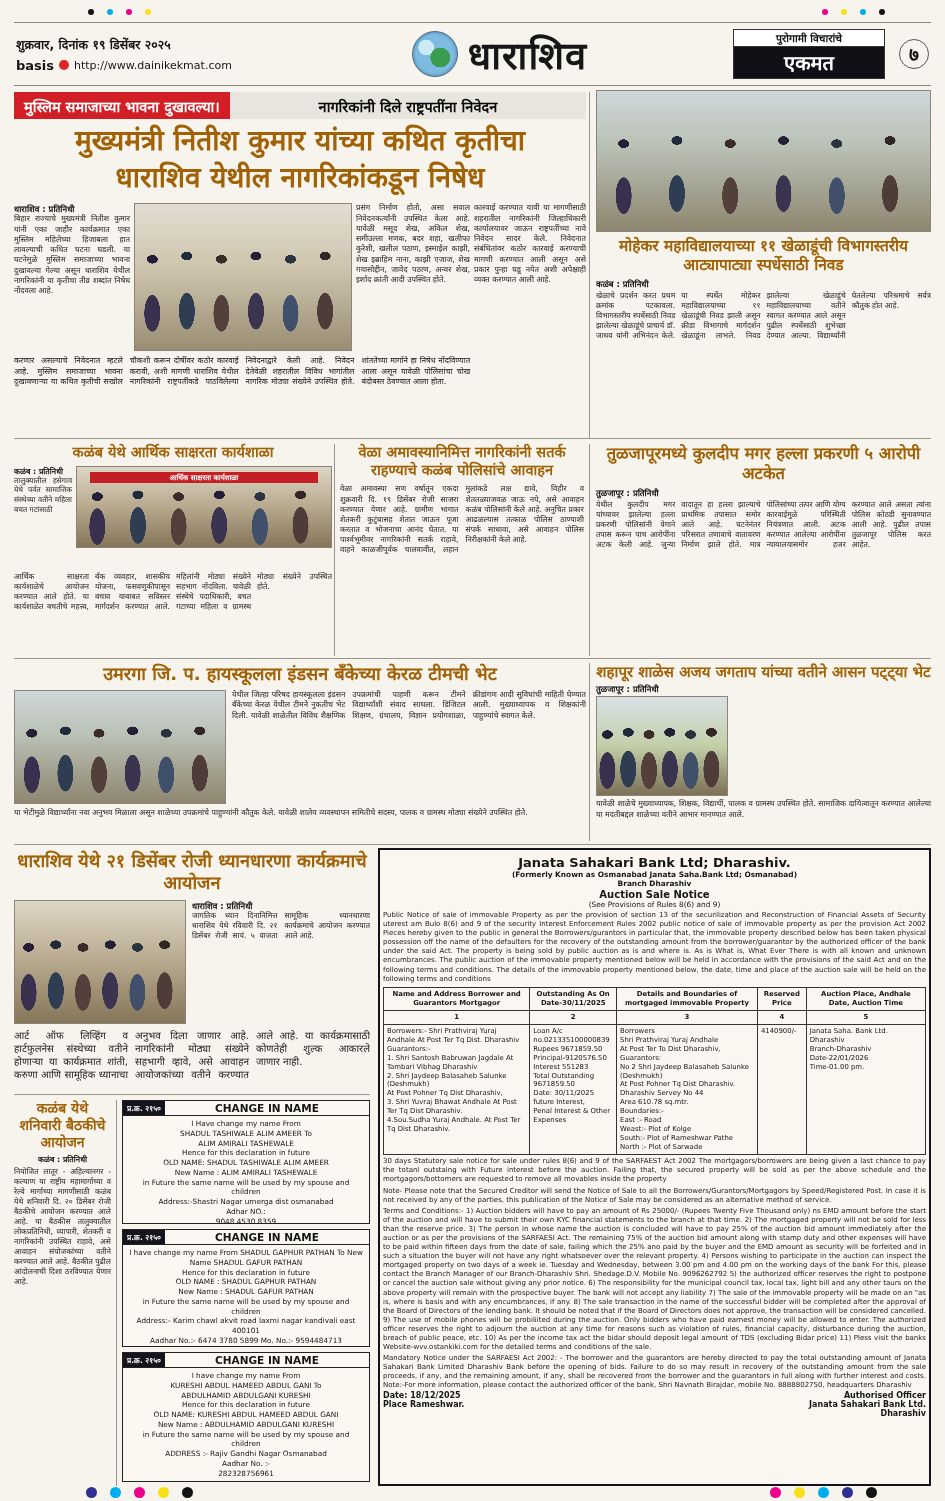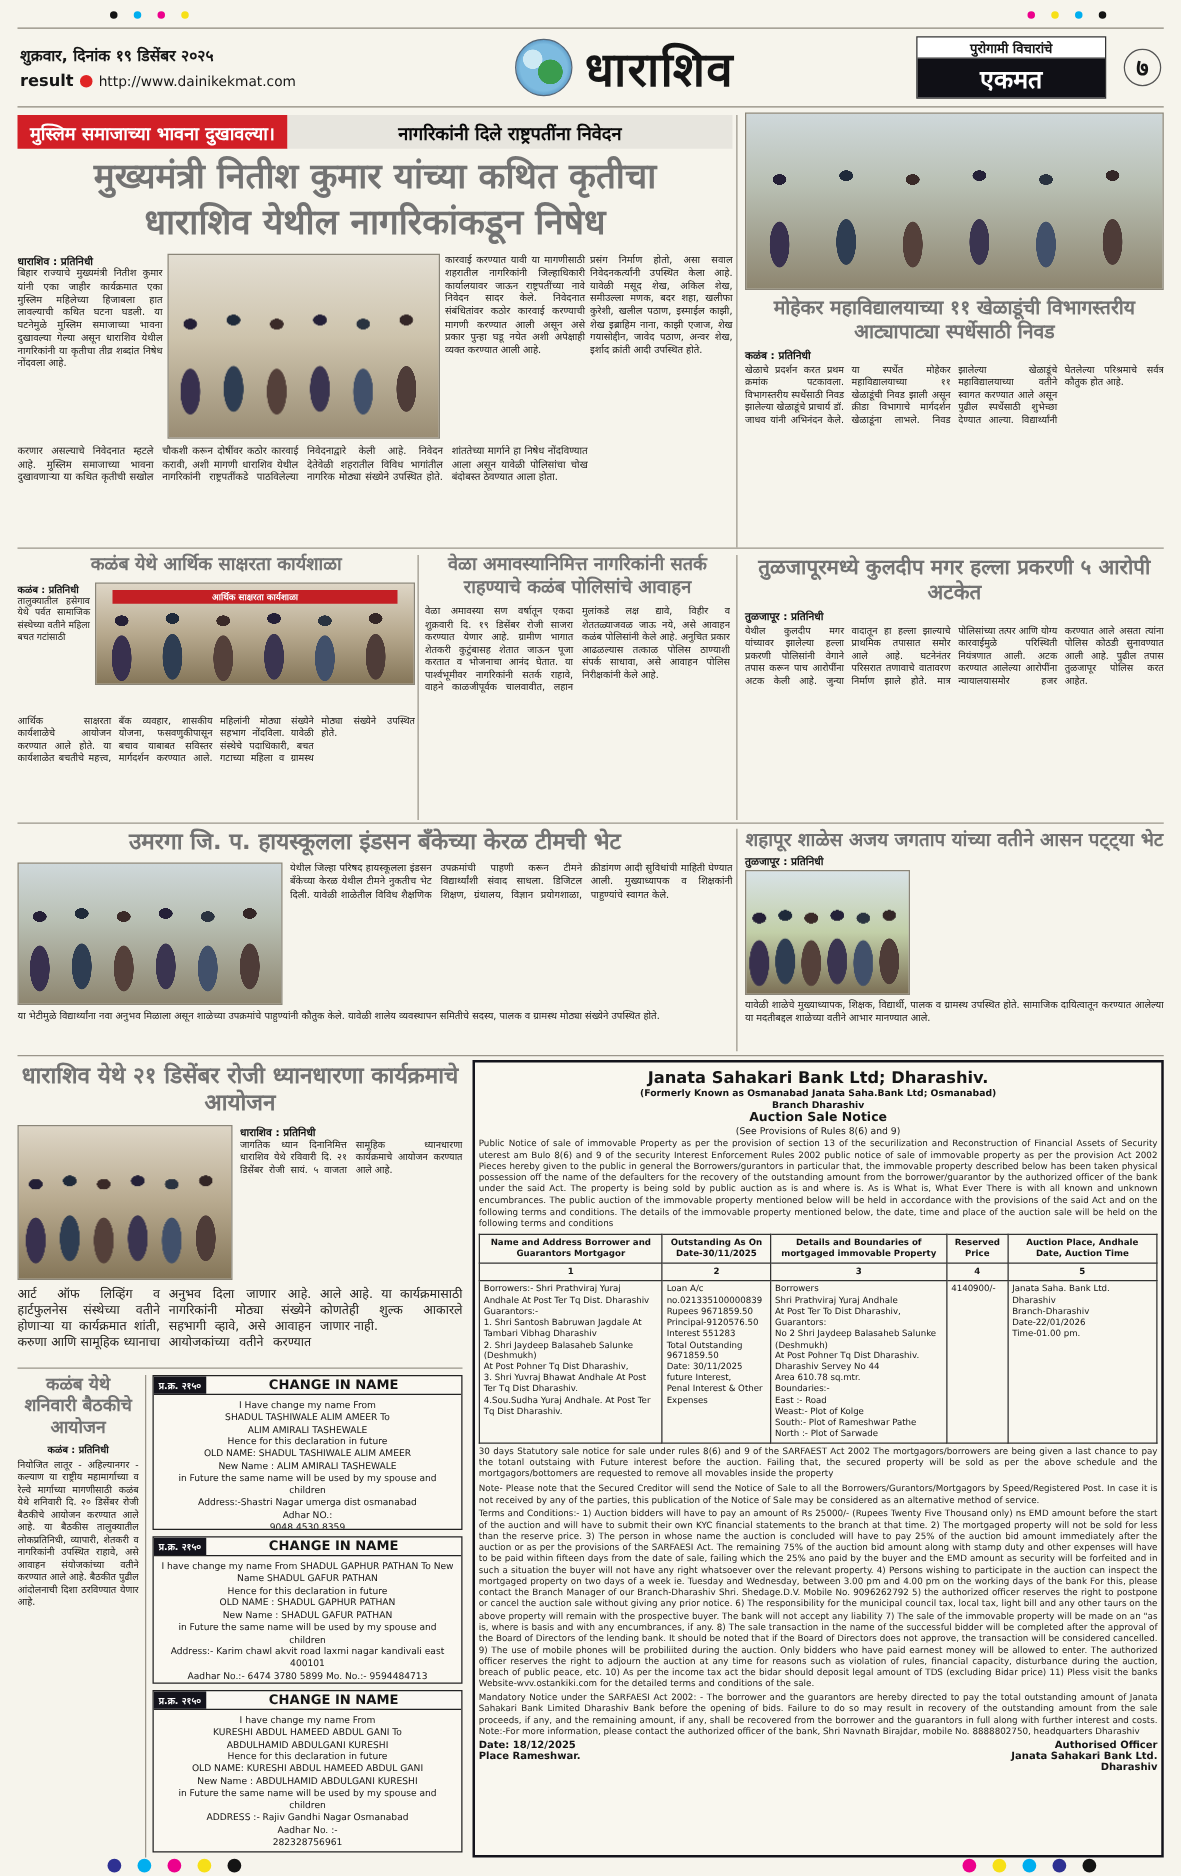--- a/index.html
+++ b/index.html
@@ -4,21 +4,21 @@
 <style>
   *{margin:0;padding:0;box-sizing:border-box;}
   html,body{background:#dedbd2;}
   .page{position:relative;width:945px;height:1501px;margin:0 auto;background:#f6f4ec;
         font-family:"DejaVu Sans",sans-serif;color:#161616;overflow:hidden;}
   .abs{position:absolute;}
   .hr{position:absolute;left:14px;width:917px;height:1px;background:#9a958a;}
   .vr{position:absolute;width:1px;background:#9a958a;}
   .bodytext{font-size:7.8px;line-height:1.32;text-align:justify;color:#23211e;}
   .byline{font-weight:bold;font-size:8.4px;}
-  .headline{font-weight:bold;text-align:center;color:#737373;line-height:1.22;}
+  .headline{font-weight:bold;text-align:center;color:#a16207;line-height:1.22;}
   .cols2{column-count:2;column-gap:7px;}
   .cols3{column-count:3;column-gap:7px;}
   .cols4{column-count:4;column-gap:6px;}
   .cols5{column-count:5;column-gap:7px;}
   .pre{white-space:pre-line;}
   
   .masthead{left:14px;top:22px;width:917px;height:64px;border-top:1px solid #8d887c;border-bottom:1px solid #8d887c;
             display:flex;align-items:center;justify-content:space-between;padding:4px 2px;}
   .mh-left{width:250px;}
   .mh-date{font-weight:bold;font-size:12.5px;}
@@ -104,21 +104,21 @@
     <span class="c3"></span>
       <span class="c4"></span>
       <span class="c2"></span>
       <span class="c5"></span>
   </div>
 
   <div class="abs masthead">
     <div class="mh-left">
       <div class="mh-date">शुक्रवार, दिनांक १९ डिसेंबर २०२५</div>
       <div class="mh-ep">
-        <b>result</b>
+        <b>basis</b>
         <span class="dot-red"></span>
         <span class="mh-url">http://www.dainikekmat.com</span>
       </div>
     </div>
     <div class="mh-center">
       <div class="globe"></div>
       <div class="mh-title">धाराशिव</div>
     </div>
     <div class="mh-right">
       <div class="brandbox">
@@ -138,22 +138,22 @@
     <div class="headline" style="font-size:28px;">मुख्यमंत्री नितीश कुमार यांच्या कथित कृतीचा</div>
     <div class="headline" style="font-size:28px;margin-top:3px;">धाराशिव येथील नागरिकांकडून निषेध</div>
     <div style="display:flex;gap:4px;margin-top:8px;height:148px;">
       <div style="width:116px;">
         <div class="byline">धाराशिव : प्रतिनिधी</div>
         <div class="bodytext">बिहार राज्याचे मुख्यमंत्री नितीश कुमार यांनी एका जाहीर कार्यक्रमात एका मुस्लिम महिलेच्या हिजाबला हात लावल्याची कथित घटना घडली. या घटनेमुळे मुस्लिम समाजाच्या भावना दुखावल्या गेल्या असून धाराशिव येथील नागरिकांनी या कृतीचा तीव्र शब्दांत निषेध नोंदवला आहे.</div>
       </div>
       <div class="photo ph-office" style="width:218px;height:148px;">
         <div class="crowd"></div>
       </div>
+      <div class="bodytext" style="width:114px;">प्रसंग निर्माण होतो, असा सवाल निवेदनकर्त्यांनी उपस्थित केला आहे. यावेळी मसूद शेख, अकिल शेख, समीउल्ला मणक, बदर शहा, खलीफा कुरेशी, खलील पठाण, इस्माईल काझी, शेख इब्राहिम नाना, काझी एजाज, शेख गयासोद्दीन, जावेद पठाण, अन्वर शेख, इर्शाद क्रांती आदी उपस्थित होते.</div>
       <div class="bodytext" style="width:112px;">कारवाई करण्यात यावी या मागणीसाठी शहरातील नागरिकांनी जिल्हाधिकारी कार्यालयावर जाऊन राष्ट्रपतींच्या नावे निवेदन सादर केले. निवेदनात संबंधितांवर कठोर कारवाई करण्याची मागणी करण्यात आली असून असे प्रकार पुन्हा घडू नयेत अशी अपेक्षाही व्यक्त करण्यात आली आहे.</div>
-      <div class="bodytext" style="width:114px;">प्रसंग निर्माण होतो, असा सवाल निवेदनकर्त्यांनी उपस्थित केला आहे. यावेळी मसूद शेख, अकिल शेख, समीउल्ला मणक, बदर शहा, खलीफा कुरेशी, खलील पठाण, इस्माईल काझी, शेख इब्राहिम नाना, काझी एजाज, शेख गयासोद्दीन, जावेद पठाण, अन्वर शेख, इर्शाद क्रांती आदी उपस्थित होते.</div>
     </div>
     <div class="bodytext cols5" style="margin-top:5px;height:70px;font-size:7.9px;overflow:hidden;">करणार असल्याचे निवेदनात म्हटले आहे. मुस्लिम समाजाच्या भावना दुखावणाऱ्या या कथित कृतीची सखोल चौकशी करून दोषींवर कठोर कारवाई करावी, अशी मागणी धाराशिव येथील नागरिकांनी राष्ट्रपतींकडे पाठविलेल्या निवेदनाद्वारे केली आहे. निवेदन देतेवेळी शहरातील विविध भागांतील नागरिक मोठ्या संख्येने उपस्थित होते. शांततेच्या मार्गाने हा निषेध नोंदविण्यात आला असून यावेळी पोलिसांचा चोख बंदोबस्त ठेवण्यात आला होता.</div>
   </div>
 
   <div class="abs" style="left:596px;top:90px;width:335px;">
     <div class="photo ph-group" style="width:335px;height:142px;">
       <div class="crowd"></div>
     </div>
     <div class="headline" style="font-size:15.5px;margin-top:5px;">मोहेकर महाविद्यालयाच्या ११ खेळाडूंची विभागस्तरीय आट्यापाट्या स्पर्धेसाठी निवड</div>
     <div class="byline" style="margin-top:3px;">कळंब : प्रतिनिधी</div>

